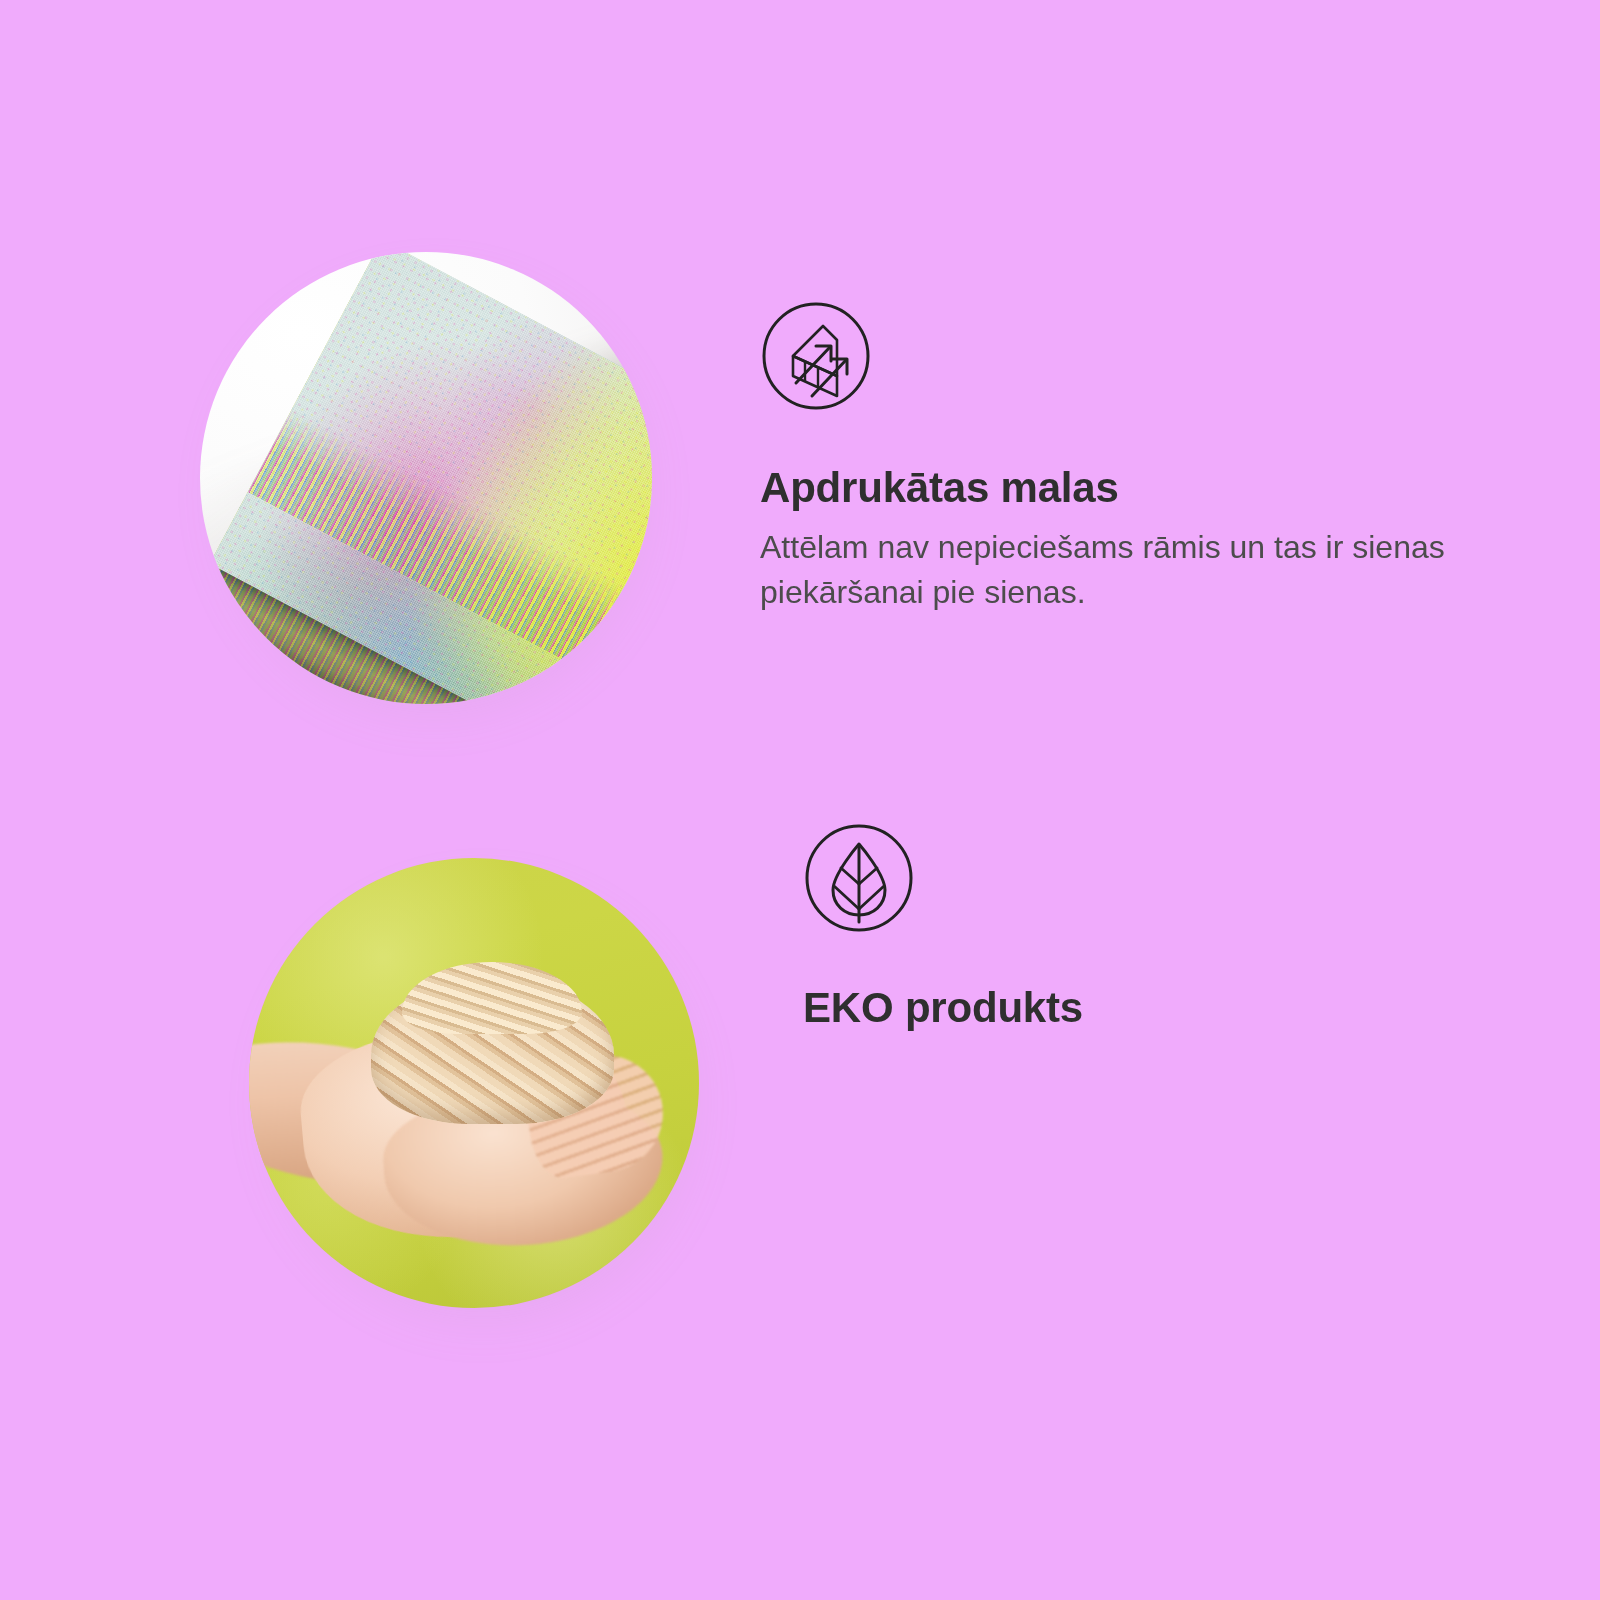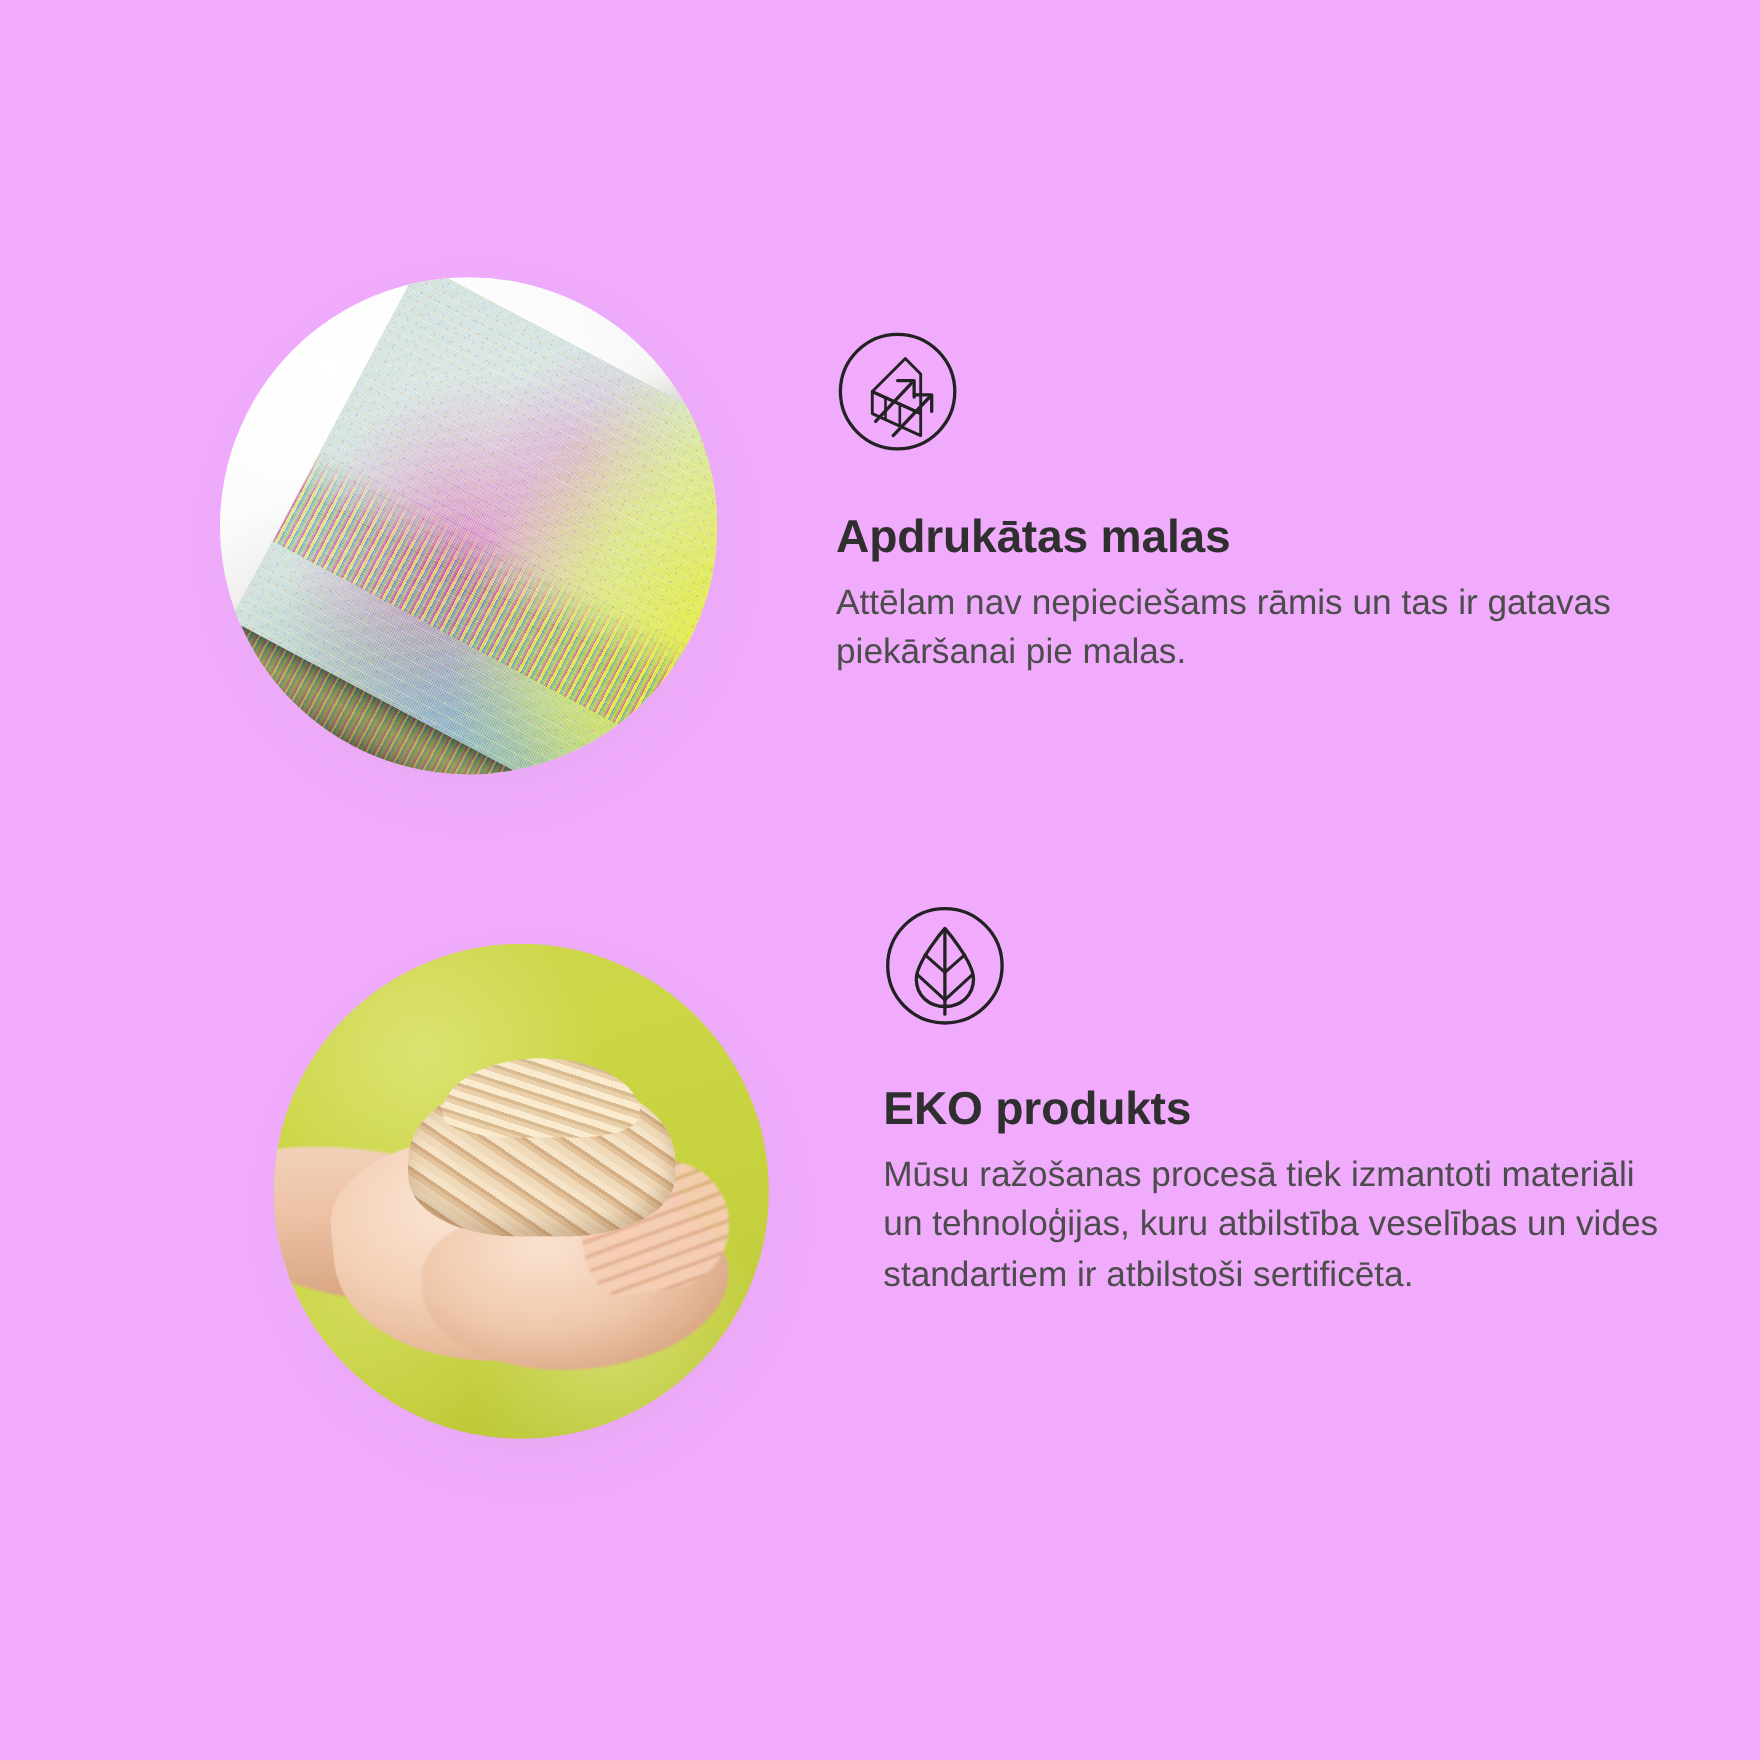--- a/index.html
+++ b/index.html
@@ -315,21 +315,21 @@
 
         <g stroke="#222222" stroke-width="3" stroke-linecap="round" fill="none">
           <line x1="36" y1="83" x2="70" y2="47"></line>
           <polyline points="56,46 71,46 71,61" stroke-linejoin="round"></polyline>
           <line x1="52" y1="96" x2="86" y2="60"></line>
           <polyline points="72,59 87,59 87,74" stroke-linejoin="round"></polyline>
         </g>
       </svg>
 
       <h2 class="feature-title">Apdrukātas malas</h2>
-      <p class="feature-desc">Attēlam nav nepieciešams rāmis un tas ir gatavas piekāršanai pie malas.</p>
+      <p class="feature-desc">Attēlam nav nepieciešams rāmis un tas ir sienas piekāršanai pie sienas.</p>
     </div>
   </section>
 
   <section class="feature feature-2">
 
     <div class="photo-wrap">
       <div class="photo-shadow c2-shadow"></div>
       <div class="photo-circle c2">
         <div class="grass"></div>
         <div class="grass-bokeh"></div>
@@ -347,17 +347,16 @@
         <circle cx="56" cy="56" r="52" fill="none" stroke="#222222" stroke-width="3"></circle>
         <path d="M56 22 C56 22 30 52 30 68 C30 83 41.6 93 56 93 C70.4 93 82 83 82 68 C82 52 56 22 56 22 Z" fill="none" stroke="#222222" stroke-width="3" stroke-linejoin="round"></path>
         <line x1="56" y1="24" x2="56" y2="100" stroke="#222222" stroke-width="3" stroke-linecap="round"></line>
         <line x1="56" y1="62" x2="38" y2="46" stroke="#222222" stroke-width="2.8" stroke-linecap="round"></line>
         <line x1="56" y1="62" x2="74" y2="46" stroke="#222222" stroke-width="2.8" stroke-linecap="round"></line>
         <line x1="56" y1="87" x2="31" y2="64" stroke="#222222" stroke-width="2.8" stroke-linecap="round"></line>
         <line x1="56" y1="87" x2="81" y2="64" stroke="#222222" stroke-width="2.8" stroke-linecap="round"></line>
       </svg>
 
       <h2 class="feature-title">EKO produkts</h2>
-      <p class="feature-desc">Mūsu ražošanas procesā tiek izmantoti materiāli un tehnoloģijas, kuru atbilstība veselības un vides standartiem ir atbilstoši sertificēta.</p>
     </div>
   </section>
 
 </div>
 
 </body></html>

